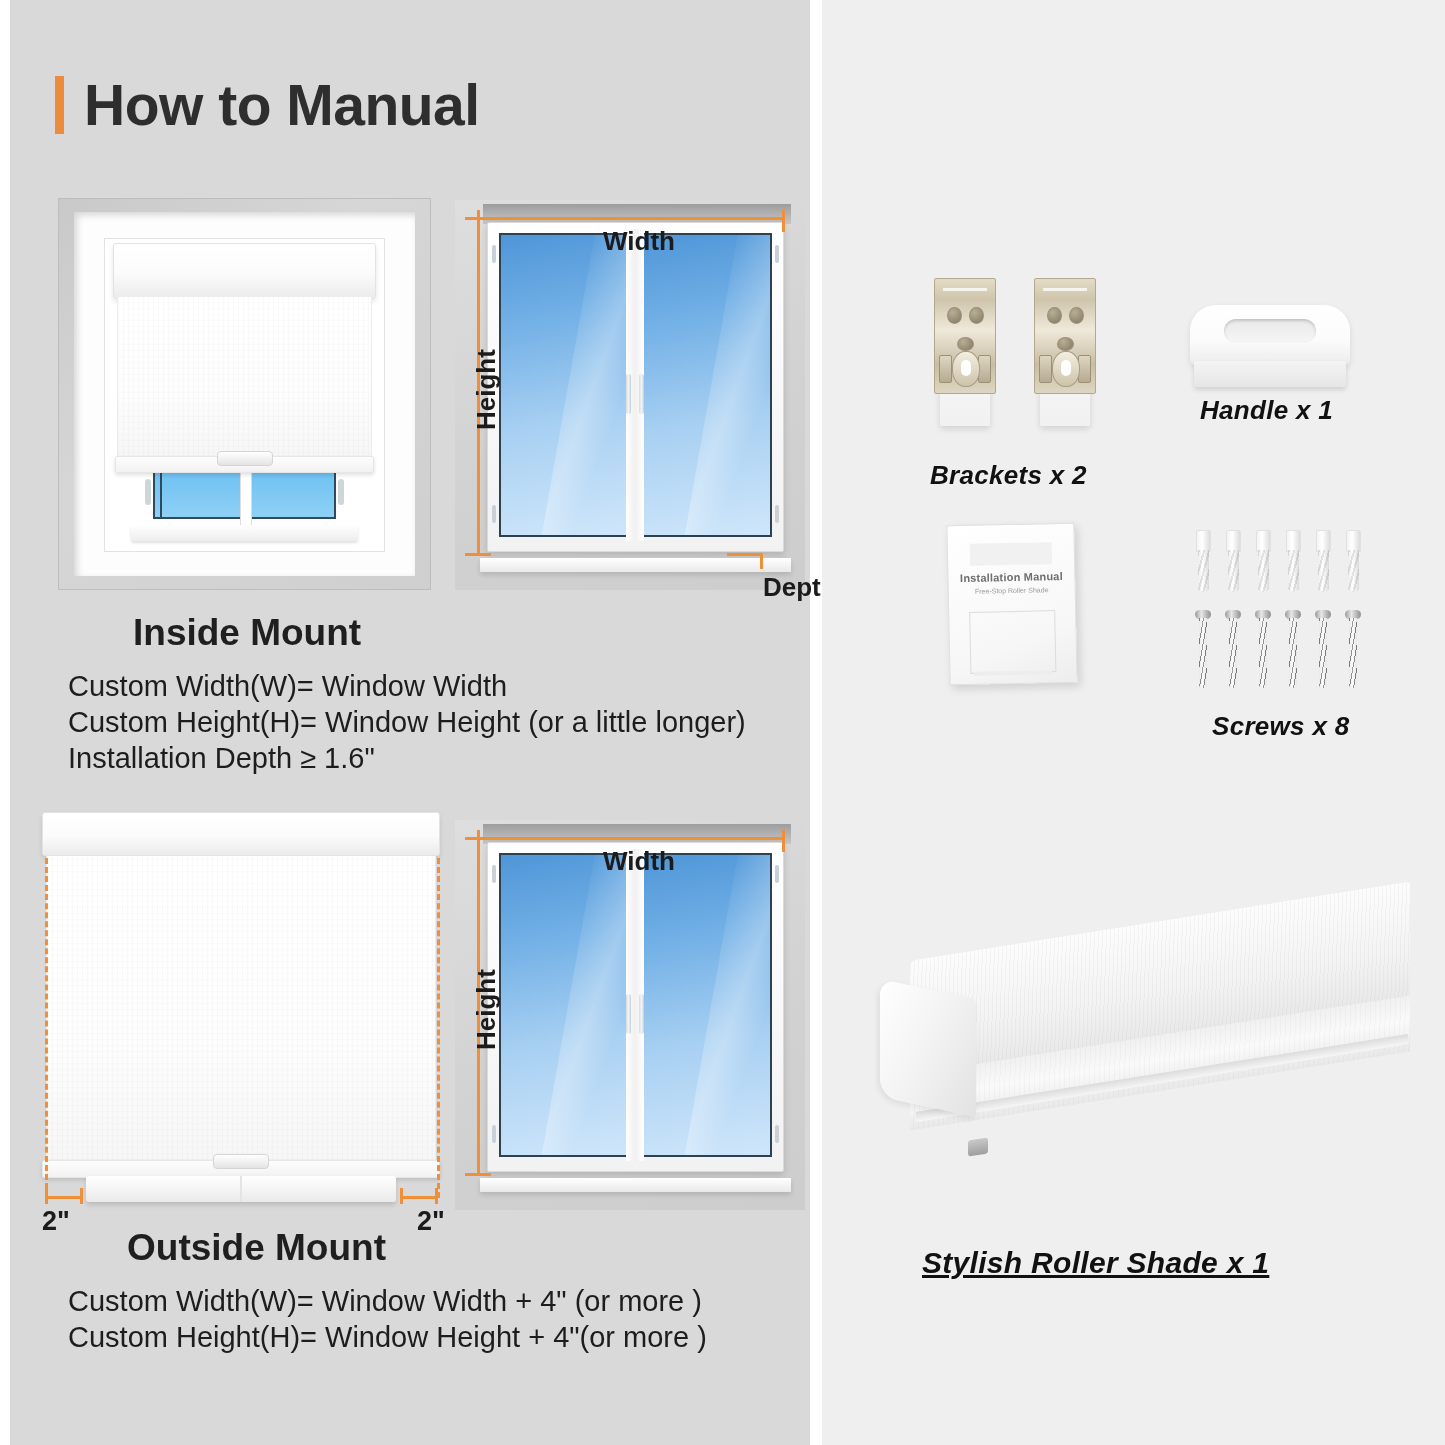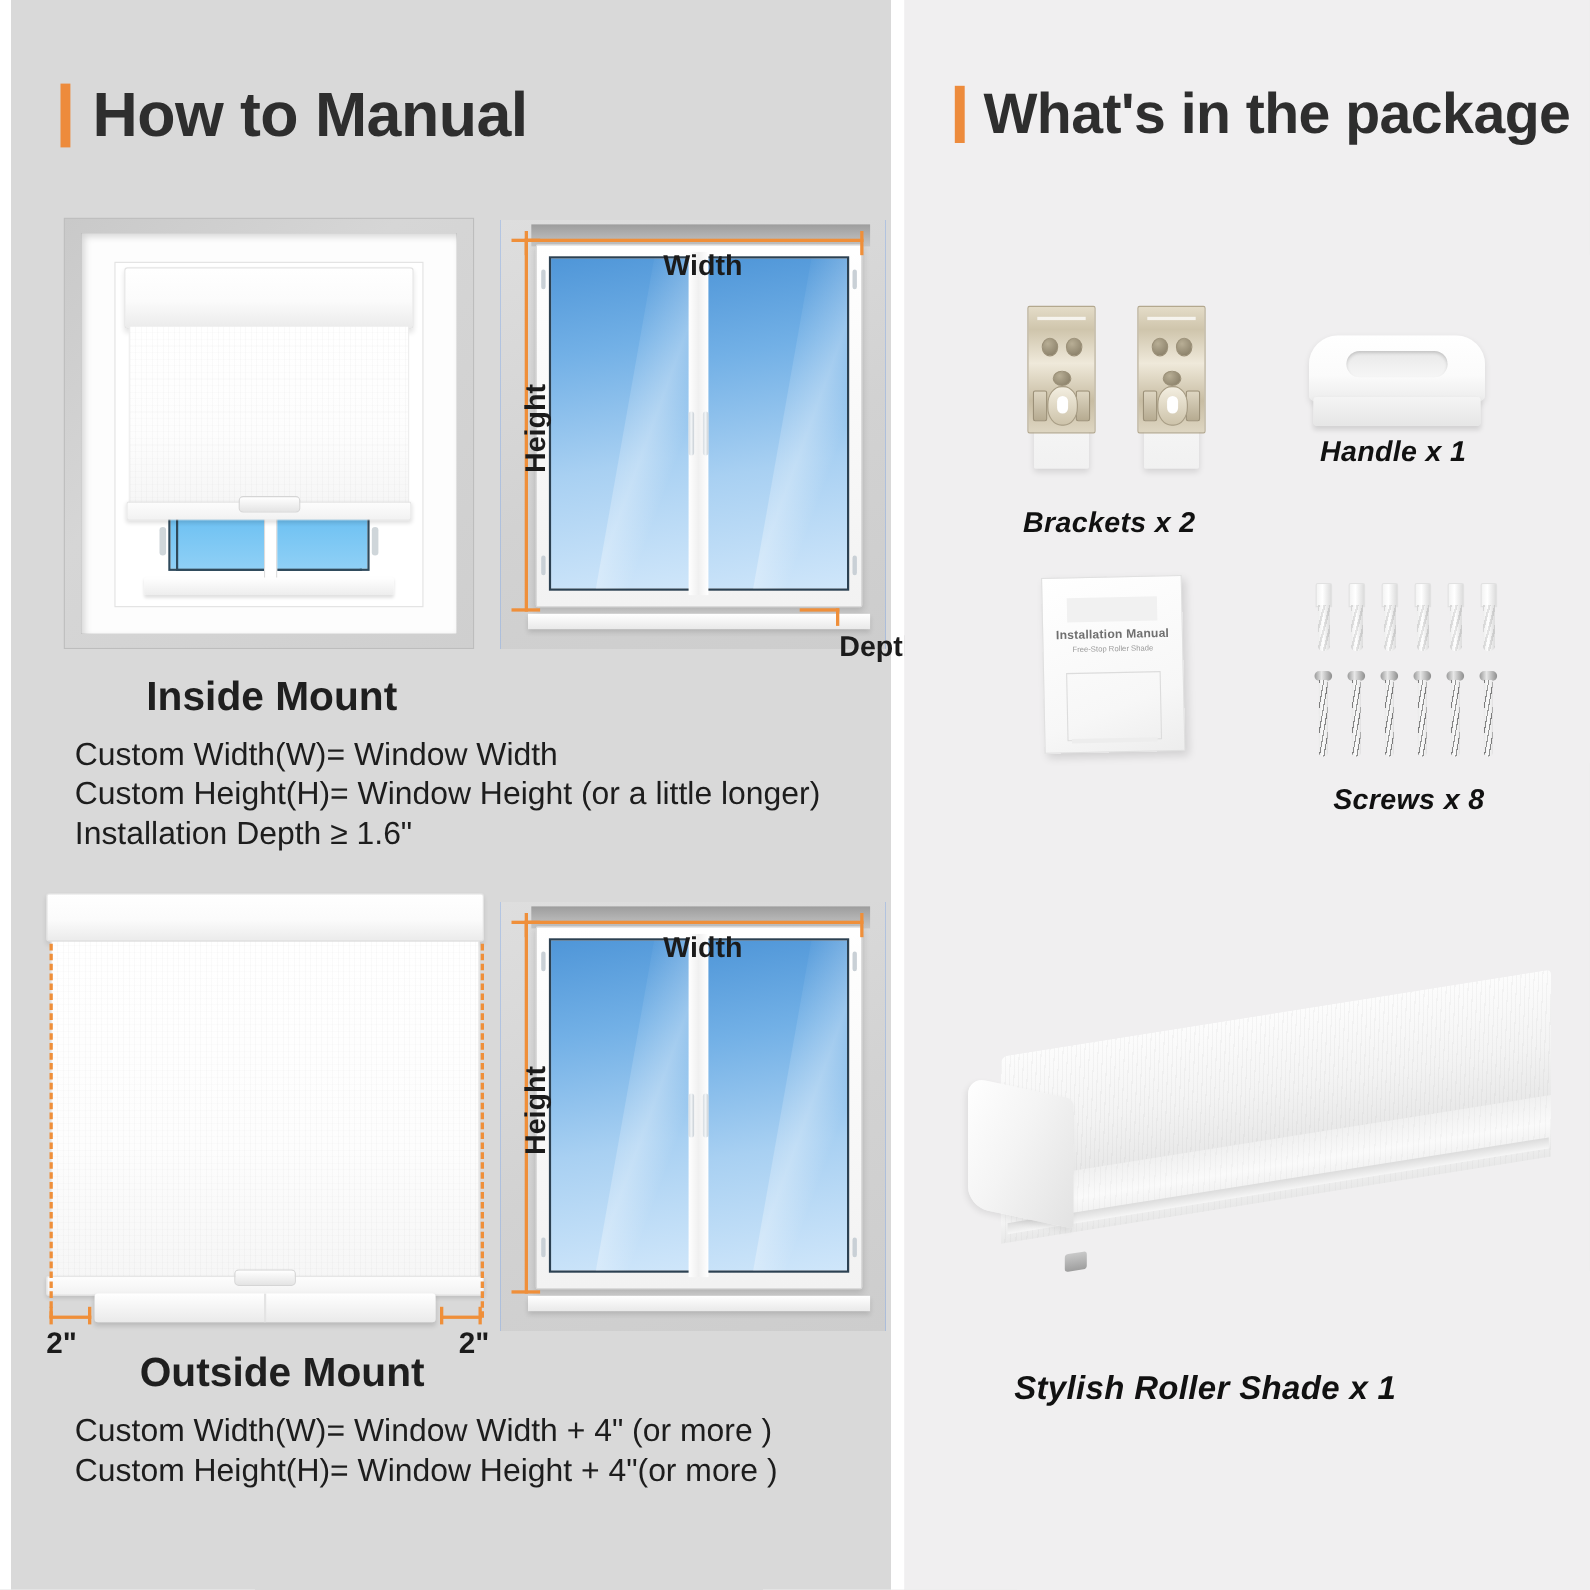--- a/index.html
+++ b/index.html
@@ -122,21 +122,21 @@
     border:1px solid #e6e6e6;box-sizing:border-box;border-radius:2px;
     box-shadow:0 2px 4px rgba(0,0,0,.13);
   }
   .pull-tab{
     position:absolute;width:56px;height:15px;left:50%;margin-left:-28px;
     background:linear-gradient(180deg,#ffffff 0%,#e4e4e4 100%);
     border:1px solid #d5d5d5;border-radius:4px;box-sizing:border-box;
   }
 
   
-  .winfig{position:absolute;background:#3b82f6;}
+  .winfig{position:absolute;background:#f0abfc;}
   .wf-wall{
     position:absolute;inset:0;
     background:linear-gradient(160deg,#dedede 0%,#d2d2d2 55%,#cdcdcd 100%);
   }
   .wf-head{
     position:absolute;left:8%;right:4%;top:4px;height:20px;
     background:linear-gradient(180deg,#9d9d9d 0%,#c6c6c6 100%);
   }
   .wf-frame{
     position:absolute;left:9%;right:6%;top:22px;bottom:38px;
@@ -500,24 +500,20 @@
     <div class="mount-title" style="left:127px;top:1227px;">Outside Mount</div>
 
     <div class="body-line" style="left:68px;top:1285px;">Custom Width(W)= Window Width + 4" (or more )</div>
     <div class="body-line" style="left:68px;top:1321px;">Custom Height(H)= Window Height + 4"(or more )</div>
   </div>
 
   <div class="panel-divider"></div>
 
   <div class="panel-right">
 
-    <div class="heading" id="heading-right" style="left:46px;top:74px;">
-      <span class="bar"></span>
-      <span>What's in the package</span>
-    </div>
 
     <div class="bracket" style="left:112px;top:278px;">
       <div class="bk-base"></div>
       <div class="bk-metal">
         <div class="bk-hole" style="left:12px;top:28px;width:13px;height:15px;"></div>
         <div class="bk-hole" style="left:34px;top:28px;width:13px;height:15px;"></div>
         <div class="bk-hole" style="left:22px;top:58px;width:15px;height:12px;"></div>
         <div class="bk-slot" style="left:4px;top:76px;width:11px;height:26px;"></div>
         <div class="bk-slot" style="right:4px;top:76px;width:11px;height:26px;"></div>
         <div class="bk-oval" style="top:72px;"></div>
@@ -607,15 +603,15 @@
     <div class="hero" style="left:58px;top:895px;">
       <div class="hero-tube">
         <div class="hero-top"></div>
         <div class="hero-front"></div>
         <div class="hero-groove"></div>
         <div class="hero-cap"></div>
         <div class="hero-pin"></div>
       </div>
     </div>
 
-    <div class="pkg-label big" style="left:100px;top:1246px;">Stylish Roller Shade x 1</div>
+    <div class="pkg-label big" style="left:100px;top:1246px;text-decoration:underline;">Stylish Roller Shade x 1</div>
   </div>
 </div>
 
 </body></html>

